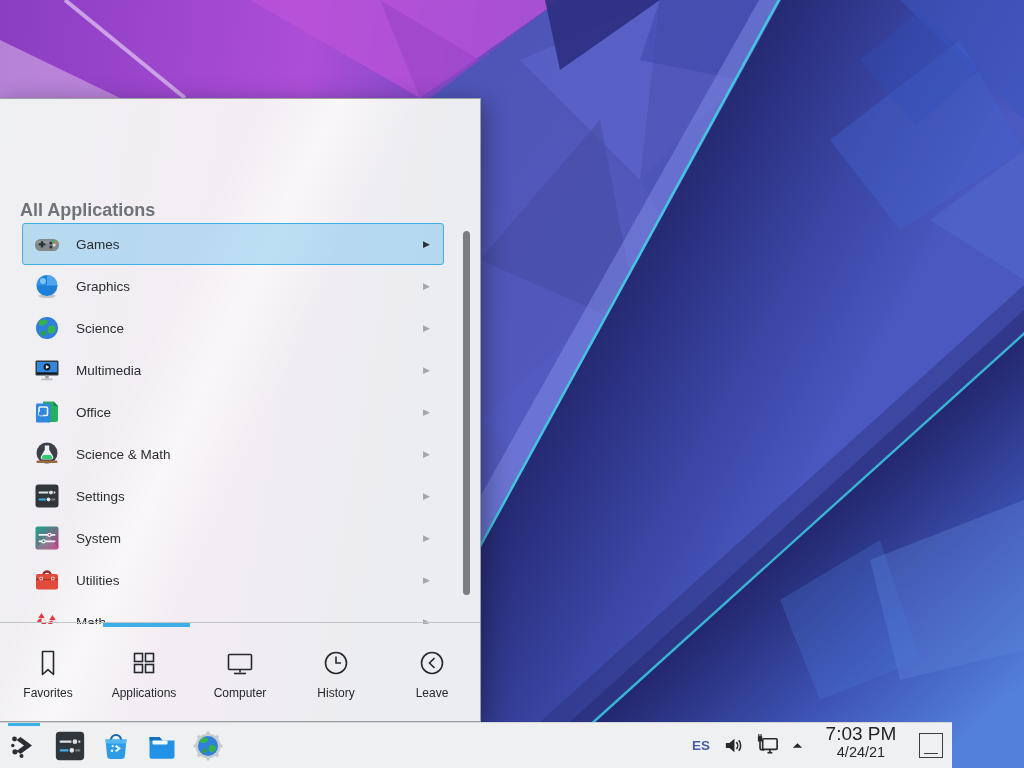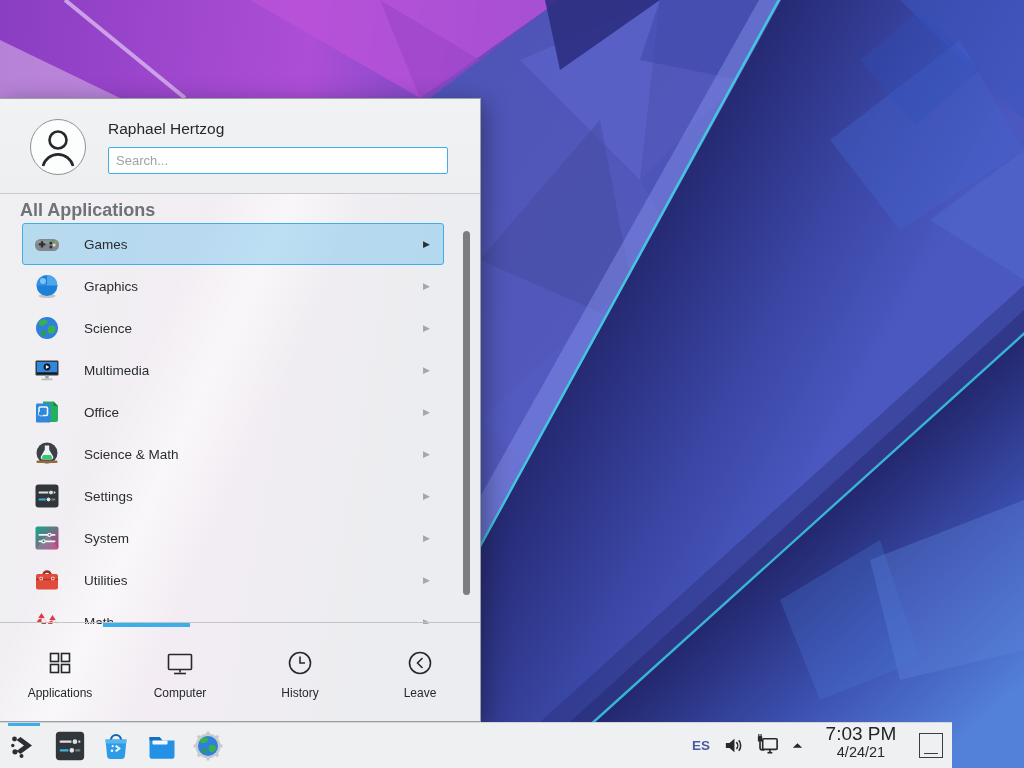--- a/index.html
+++ b/index.html
@@ -25,21 +25,21 @@
     border:1px solid #3daee9;border-radius:2px;background:#fff;font-size:13px;padding:0 7px;
     color:#232629;outline:none;font-family:inherit;caret-color:#232629;}
   .search-input::placeholder{color:#9ea3a7;}
   .section-label{position:absolute;top:101px;left:20px;font-size:18px;color:#6f7377;font-weight:bold;}
   .category-list{position:absolute;top:124px;left:0;width:480px;height:401px;overflow:hidden;}
   .category-row{position:relative;height:42px;margin:0 36px 0 22px;display:flex;align-items:center;
     border:1px solid transparent;border-radius:3px;box-sizing:border-box;}
   .category-row.selected{background:rgba(61,174,233,.32);border-color:#3daee9;}
   .cat-icon{width:26px;height:26px;margin-left:11px;flex:0 0 auto;display:block;}
   .cat-icon svg{width:26px;height:26px;display:block;}
-  .cat-label{margin-left:24px;font-size:13.5px;color:#2a2d30;}
+  .cat-label{margin-left:16px;font-size:13.5px;color:#2a2d30;}
   .arrow-icon{position:absolute;right:13px;top:50%;transform:translateY(-54%);
     font-size:9px;color:#a3a7ab;}
   .category-row.selected .arrow-icon{color:#2c2f33;}
   .scrollbar{position:absolute;left:463px;top:132px;width:7px;height:364px;border-radius:3.5px;
     background:#7a7e82;}
   .tab-bar{position:absolute;left:0;bottom:0;width:100%;height:99px;box-sizing:border-box;
     border-top:1px solid #c2c5c8;}
   .tab-indicator{position:absolute;left:103px;top:0;width:87px;height:3.5px;background:#3daee9;}
   .tabs{display:flex;height:100%;}
   .tab{flex:1;display:flex;flex-direction:column;align-items:center;justify-content:center;
@@ -125,30 +125,20 @@
     <polygon points="1024,333 1024,285 540,722 593,722" fill="#23276a" opacity=".35"></polygon>
     <polygon points="1024,333 1024,310 570,722 593,722" fill="#202464" opacity=".4"></polygon>
 
     <polygon points="759,0 781,0 480,548 458,536" fill="#8892ec" opacity=".45"></polygon>
 
     <line x1="781" y1="-4" x2="477" y2="552" stroke="#41c8de" stroke-width="2.4"></line>
     <line x1="1028" y1="330" x2="588" y2="727" stroke="#38b4d6" stroke-width="2.4"></line>
   </svg>
 
   <div id="launcher-panel">
-    <div class="panel-header">
-      <div class="avatar">
-        <svg viewBox="0 0 54 54">
-          <circle cx="27" cy="20" r="8.5" fill="none" stroke="#26292c" stroke-width="2.6"></circle>
-          <path d="M12 46 a15.5 15.5 0 0 1 30 0" fill="none" stroke="#26292c" stroke-width="2.6"></path>
-        </svg>
-      </div>
-      <div class="user-name">Raphael Hertzog</div>
-      <input class="search-input" type="text" placeholder="Search..." style="">
-    </div>
     <div class="section-label">All Applications</div>
     <div class="category-list" id="category-list">
         <div class="category-row selected">
     <span class="cat-icon">
             <svg viewBox="0 0 26 26">
               <rect x="1" y="8" width="24" height="12" rx="5.5" fill="#83888d"></rect>
               <path d="M3 9.5 h20 v3 H3z" fill="#969ba0" opacity=".8"></path>
               <path d="M6.8 10.2h2.4v2h2v2.4h-2v2H6.8v-2h-2v-2.4h2z" fill="#2e3236"></path>
               <circle cx="16.8" cy="12" r="1.5" fill="#2e3236"></circle>
               <circle cx="20.2" cy="14" r="1.5" fill="#d8dadc"></circle>
@@ -290,20 +280,28 @@
             </svg>
           </span>
     <span class="cat-label">Math</span>
     <span class="arrow-icon">▶</span>
   </div>
       </div>
     <div class="scrollbar"></div>
     <div class="tab-bar">
       <div class="tab-indicator"></div>
       <div class="tabs" id="tabs">
+          <div class="tab">
+    <span class="tab-icon">
+              <svg viewBox="0 0 32 32">
+                <path d="M10.5 4.5 h11 v23 l-5.5 -4.8 -5.5 4.8z" fill="none" stroke="#26292c" stroke-width="1.6" stroke-linejoin="round"></path>
+              </svg>
+            </span>
+    <span class="tab-label">Favorites</span>
+  </div>
           <div class="tab active">
     <span class="tab-icon">
               <svg viewBox="0 0 32 32">
                 <g fill="none" stroke="#26292c" stroke-width="1.6">
                   <rect x="6.5" y="6.5" width="8" height="8"></rect>
                   <rect x="17.5" y="6.5" width="8" height="8"></rect>
                   <rect x="6.5" y="17.5" width="8" height="8"></rect>
                   <rect x="17.5" y="17.5" width="8" height="8"></rect>
                 </g>
               </svg>

